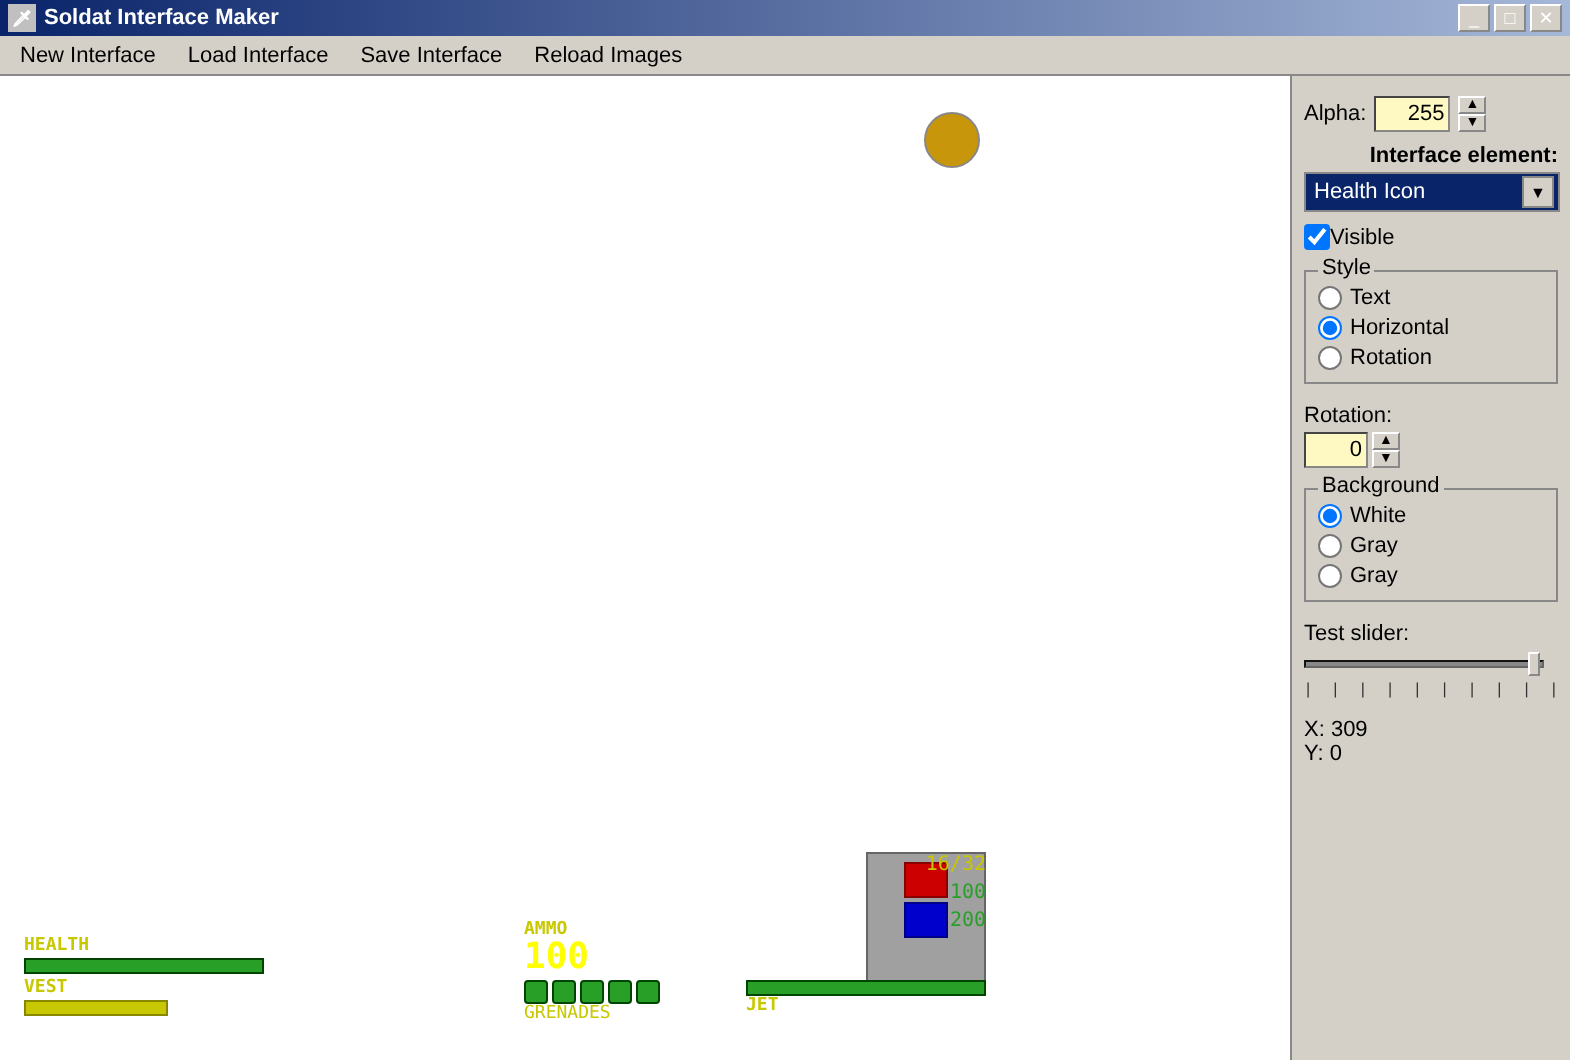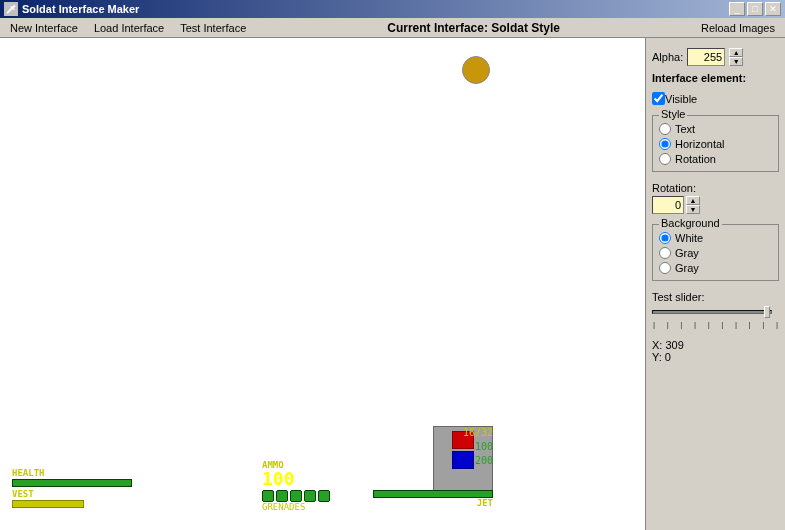--- a/index.html
+++ b/index.html
@@ -164,20 +164,21 @@
       position: absolute;
       top: 18px;
       right: 155px;
     }
 
     
     .group-label {
       font-size: 11px;
       font-weight: bold;
       margin-bottom: 2px;
+      text-align: right;
     }
     .dropdown-wrapper {
       position: relative;
     }
     .dropdown-select {
       width: 128px;
       height: 20px;
       background: #0a246a;
       color: white;
       border: 1px solid #888;
@@ -371,21 +372,20 @@
       height: 8px;
       background: #28a028;
       border: 1px solid #004400;
       margin-top: 1px;
     }
     .jet-label {
       color: #c8c800;
       font-size: 9px;
       font-weight: bold;
       font-family: monospace;
-      text-align: right;
     }
 
     
     .score-widget {
       position: absolute;
       bottom: 62px;
       right: 152px;
       color: #28a028;
       font-size: 10px;
       font-family: monospace;
@@ -443,24 +443,21 @@
   <div class="title-bar-controls">
     <div class="title-btn">_</div>
     <div class="title-btn">□</div>
     <div class="title-btn">✕</div>
   </div>
 </div>
 
 <div class="menu-bar">
   <div class="menu-item">New Interface</div>
   <div class="menu-item">Load Interface</div>
-  <div class="menu-item">Test Interface</div>
-  <div class="menu-center">
-    <span class="current-interface-label">Current Interface: Soldat Style</span>
-  </div>
+  <div class="menu-item">Save Interface</div>
   <div class="menu-right">
     <div class="menu-item">Reload Images</div>
   </div>
 </div>
 
 <div class="main-area">
 
   <div class="canvas-area">
 
     <div class="color-swatch" style="background:#c8960a;"></div>
@@ -509,20 +506,26 @@
       <span class="alpha-label">Alpha:</span>
       <input class="spin-input" type="text" value="255" style="">
       <div class="spin-btn-group">
         <div class="spin-btn">▲</div>
         <div class="spin-btn">▼</div>
       </div>
     </div>
 
     <div>
       <div class="group-label">Interface element:</div>
+      <div class="dropdown-wrapper">
+        <select class="dropdown-select">
+          <option>Health Icon</option>
+        </select>
+        <div class="dropdown-arrow">▼</div>
+      </div>
     </div>
 
     <div class="checkbox-row">
       <input type="checkbox" checked="" style="">
       <span>Visible</span>
     </div>
 
     <div class="fieldset">
       <span class="fieldset-legend">Style</span>
       <div class="radio-row">

